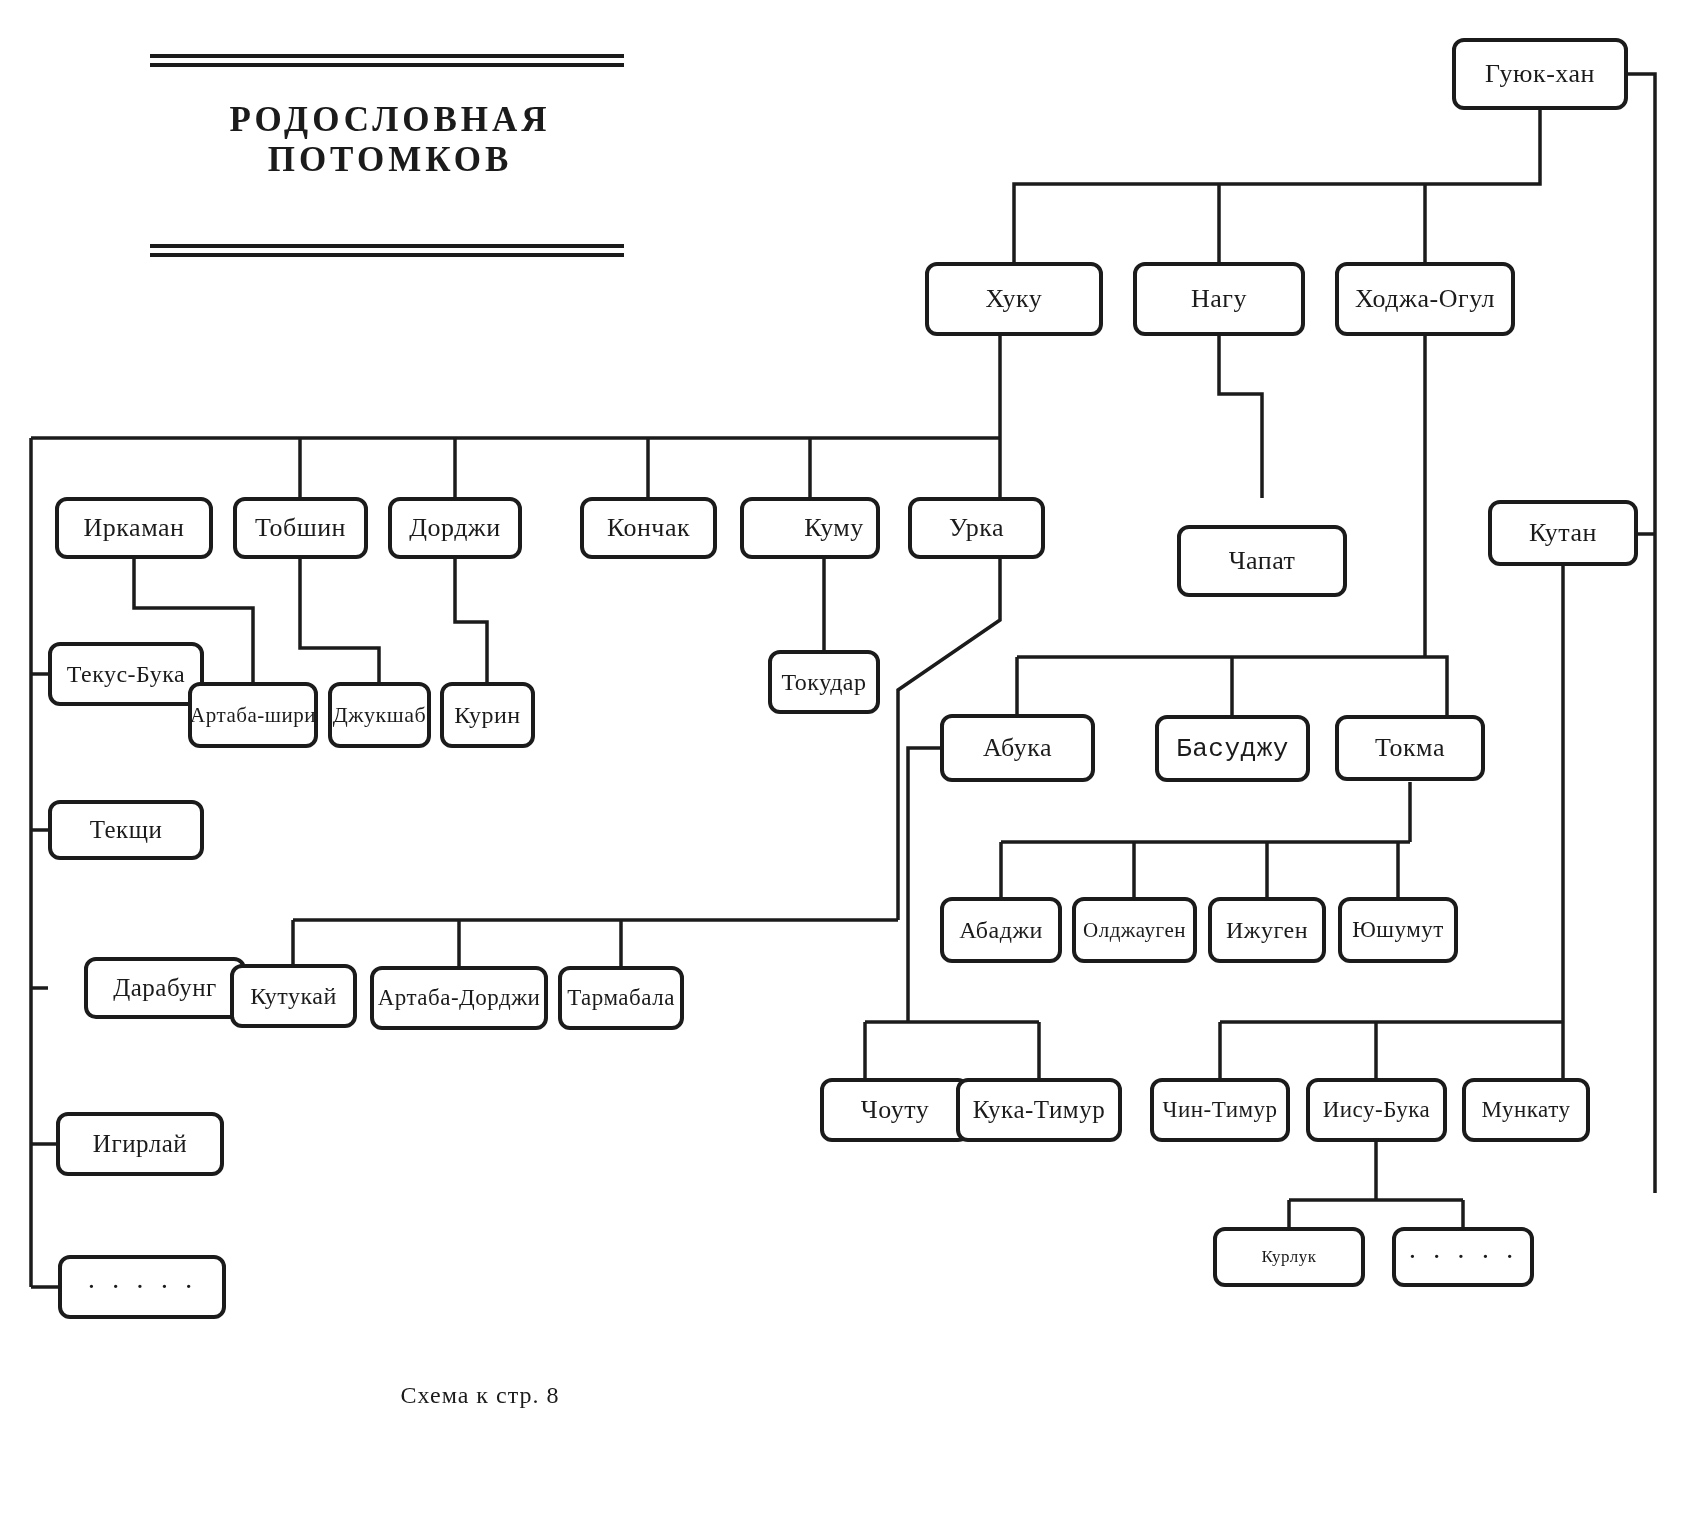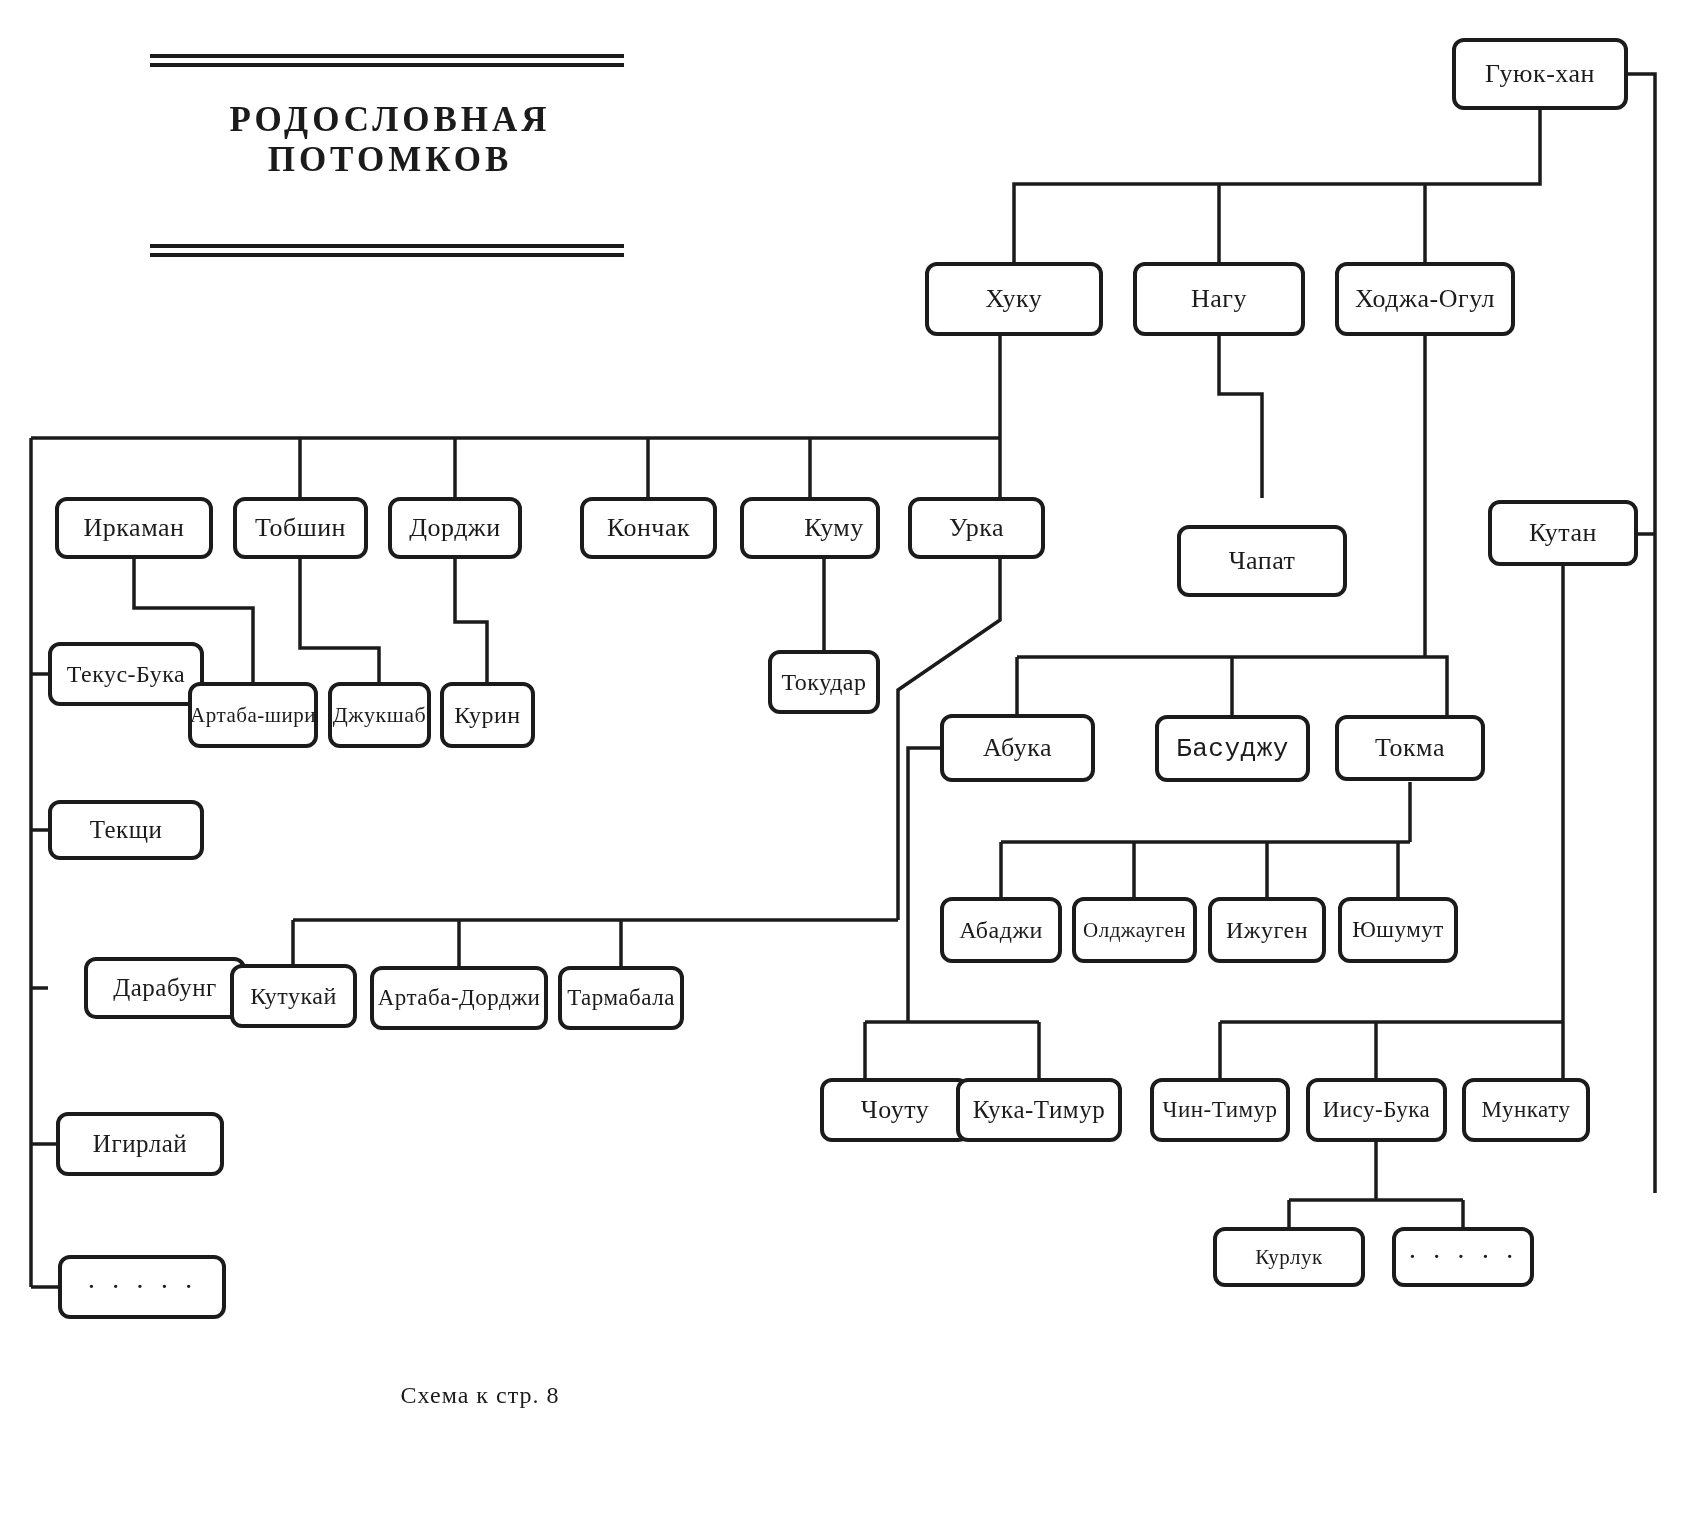--- a/index.html
+++ b/index.html
@@ -123,19 +123,19 @@
       <div class="node" style="left: 48px; top: 957px; width: 162px; height: 62px; font-size: 25px; margin-left: 36px;">Дарабунг</div>
       <div class="node" style="left: 230px; top: 964px; width: 127px; height: 64px; font-size: 24px;">Кутукай</div>
       <div class="node" style="left: 370px; top: 966px; width: 178px; height: 64px; font-size: 23px;">Артаба-Дорджи</div>
       <div class="node" style="left: 558px; top: 966px; width: 126px; height: 64px; font-size: 23px;">Тармабала</div>
       <div class="node" style="left: 790px; top: 1078px; width: 150px; height: 64px; margin-left: 30px;">Чоуту</div>
       <div class="node" style="left: 956px; top: 1078px; width: 166px; height: 64px; font-size: 25px;">Кука-Тимур</div>
       <div class="node" style="left: 1150px; top: 1078px; width: 140px; height: 64px; font-size: 23px;">Чин-Тимур</div>
       <div class="node" style="left: 1306px; top: 1078px; width: 141px; height: 64px; font-size: 23px;">Иису-Бука</div>
       <div class="node" style="left: 1462px; top: 1078px; width: 128px; height: 64px; font-size: 23px;">Мункату</div>
       <div class="node" style="left: 56px; top: 1112px; width: 168px; height: 64px; font-size: 25px;">Игирлай</div>
-      <div class="node" style="left: 1213px; top: 1227px; width: 152px; height: 60px; font-size: 21px;">Курлук</div>
+      <div class="node" style="left: 1213px; top: 1227px; width: 152px; height: 60px; font-size: 17px;">Курлук</div>
       <div class="node" style="left: 1392px; top: 1227px; width: 142px; height: 60px; font-size: 28px; letter-spacing: 4px;">· · · · ·</div>
       <div class="node" style="left: 58px; top: 1255px; width: 168px; height: 64px; font-size: 28px; letter-spacing: 4px;">· · · · ·</div>
     </div>
 
   <div id="caption">Схема к стр. 8</div>
 </div>
 
 </body></html>

